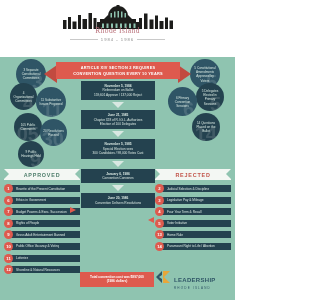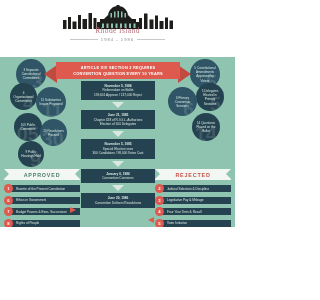--- a/index.html
+++ b/index.html
@@ -6,21 +6,21 @@
     margin: 0;
     padding: 0;
     background: #ffffff;
   }
   body {
     font-family: "Liberation Sans", sans-serif;
   }
   #page {
     position: relative;
     width: 235px;
-    height: 227px;
+    height: 300px;
     overflow: hidden;
     background: #ec4899;
   }
 
   
   .header {
     position: absolute;
     left: 0; top: 0;
     width: 235px;
     height: 57px;

